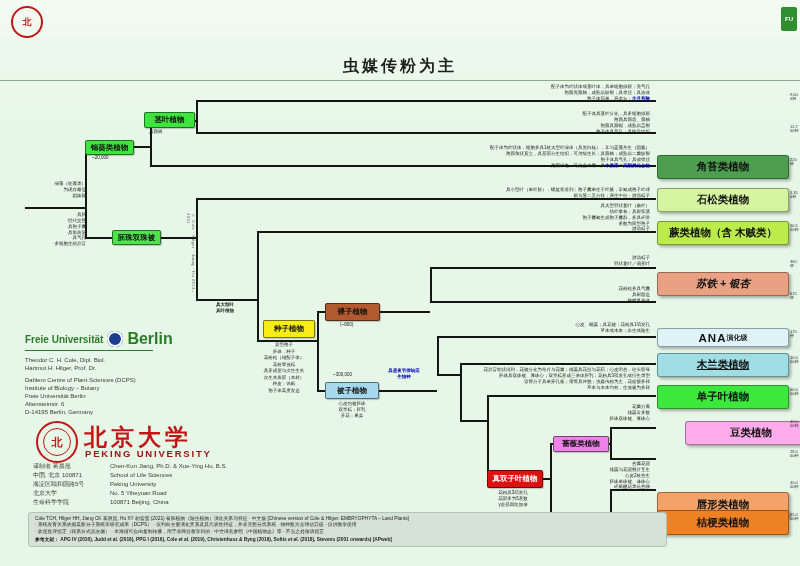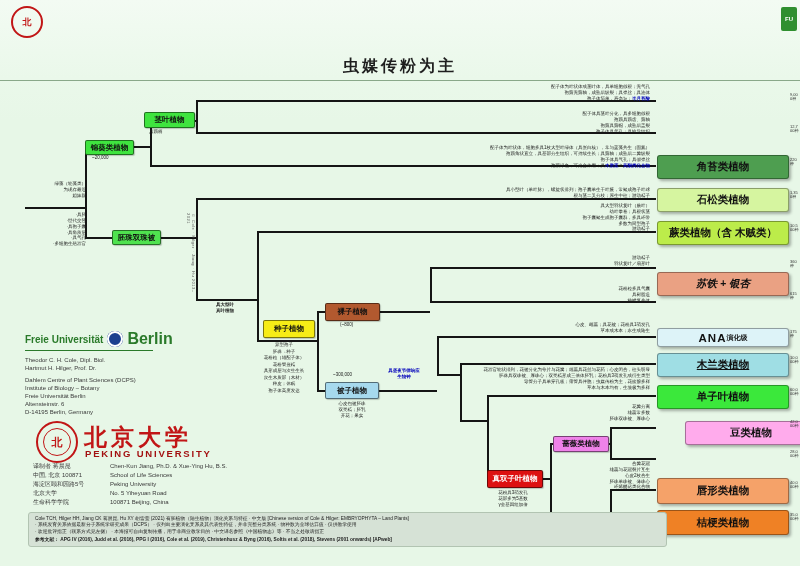--- a/index.html
+++ b/index.html
@@ -236,21 +236,21 @@
     </div>
   <div class="taxon" style="top: 353px; height: 22px; background: rgb(159, 222, 228); text-decoration: underline;">
       <span>木兰类植物</span>
     </div>
   <div class="taxon" style="top: 385px; height: 22px; background: rgb(59, 232, 59);">
       <span>单子叶植物</span>
     </div>
   <div class="taxon" style="top: 421px; height: 22px; background: rgb(255, 171, 236); margin-left: 28px;">
       <span>豆类植物</span>
     </div>
-  <div class="taxon" style="top: 478px; height: 24px; background: rgb(245, 162, 105);">
+  <div class="taxon" style="top: 492px; height: 24px; background: rgb(245, 162, 105);">
       <span>唇形类植物</span>
     </div>
   <div class="taxon" style="top: 510px; height: 23px; background: rgb(239, 129, 37);">
       <span>桔梗类植物</span>
     </div>
 
   <div class="cnt" style="top:93px;">9,000种</div>
   <div class="cnt" style="top:125px;">12,700种</div>
   <div class="cnt" style="top:158px;">220种</div>
   <div class="cnt" style="top:191px;">1,350种</div>

